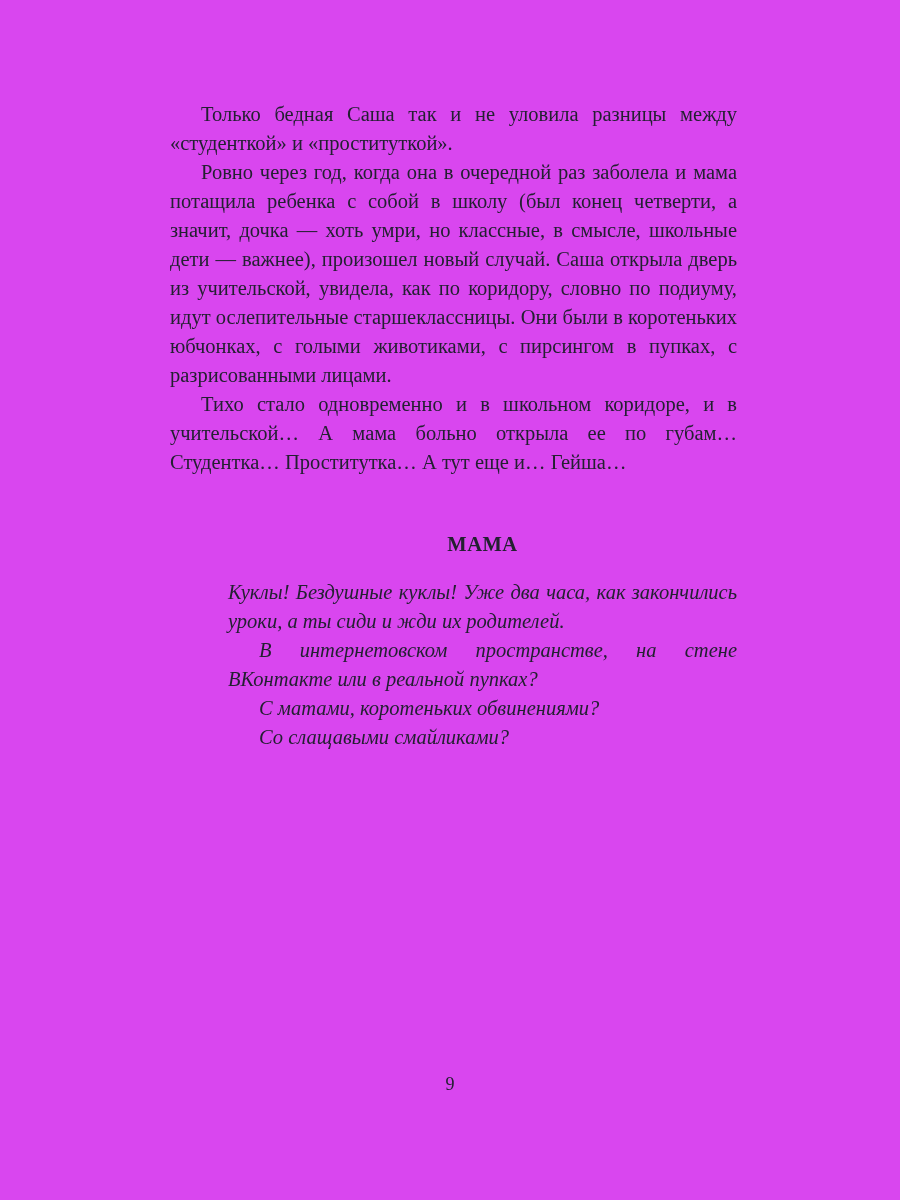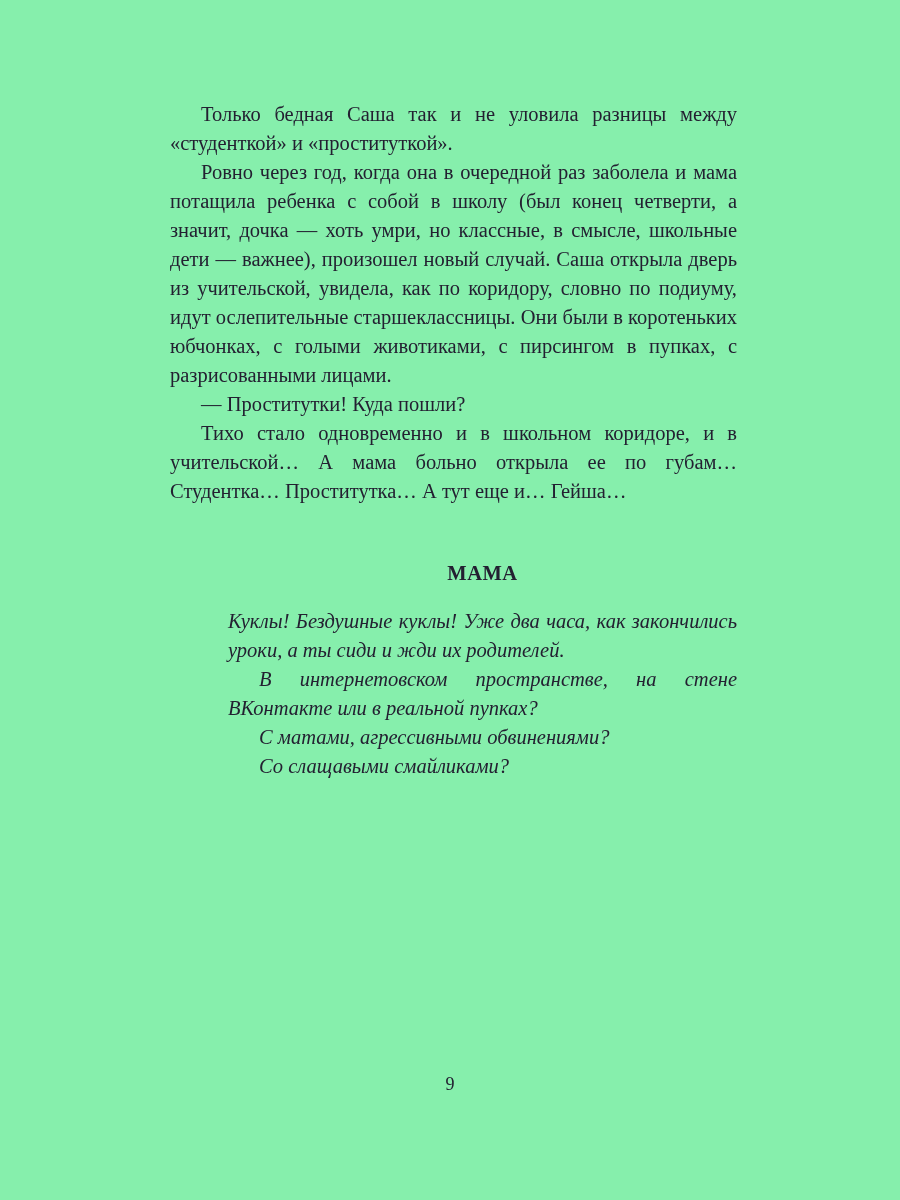--- a/index.html
+++ b/index.html
@@ -7,21 +7,21 @@
     padding: 0;
   }
   body {
     background: #ffffff;
     font-family: "Liberation Serif", "DejaVu Serif", serif;
   }
   .page {
     position: relative;
     width: 900px;
     height: 1200px;
-    background: #86efac;
+    background: #d946ef;
     overflow: hidden;
   }
   .content {
     position: absolute;
     left: 170px;
     top: 100px;
     width: 567px;
     font-size: 20.5px;
     line-height: 29px;
     text-align: justify;
@@ -69,28 +69,27 @@
 </style>
 </head>
 <body style="background: rgb(255, 255, 255); color: rgb(35, 32, 49);">
 
 <div class="page">
   <div class="content">
 
     <div>
       <p class="para">Только бедная Саша так и не уловила разницы между «студенткой» и «проституткой».</p>
       <p class="para">Ровно через год, когда она в очередной раз заболела и мама потащила ребенка с собой в школу (был конец четверти, а значит, дочка — хоть умри, но классные, в смысле, школьные дети — важнее), произошел новый случай. Саша открыла дверь из учительской, увидела, как по коридору, словно по подиуму, идут ослепительные старшеклассницы. Они были в коротеньких юбчонках, с голыми животиками, с пирсингом в пупках, с разрисованными лицами.</p>
-      <p class="para">— Проститутки! Куда пошли?</p>
       <p class="para">Тихо стало одновременно и в школьном коридоре, и в учительской… А мама больно открыла ее по губам… Студентка… Проститутка… А тут еще и… Гейша…</p>
     </div>
 
     <div class="section">
       <h2 class="section-heading">МАМА</h2>
       <p class="para-first">Куклы! Бездушные куклы! Уже два часа, как закончились уроки, а ты сиди и жди их родителей.</p>
       <p class="para">В интернетовском пространстве, на стене ВКонтакте или в реальной пупках?</p>
-      <p class="para">С матами, агрессивными обвинениями?</p>
+      <p class="para">С матами, коротеньких обвинениями?</p>
       <p class="para">Со слащавыми смайликами?</p>
     </div>
 
   </div>
 
   <div class="page-number">9</div>
 </div>
 
 </body></html>

